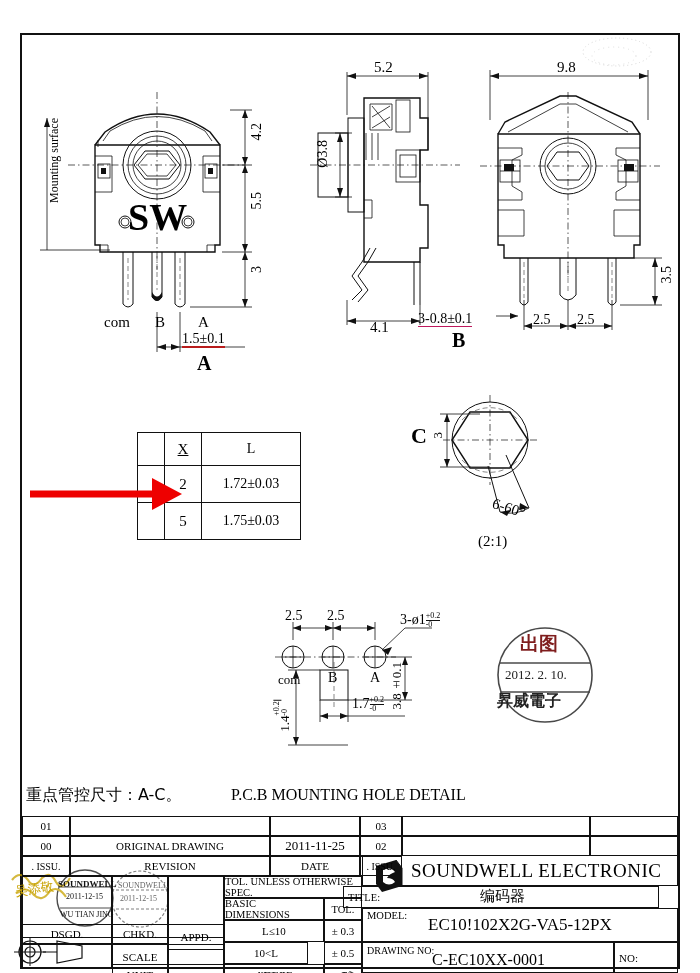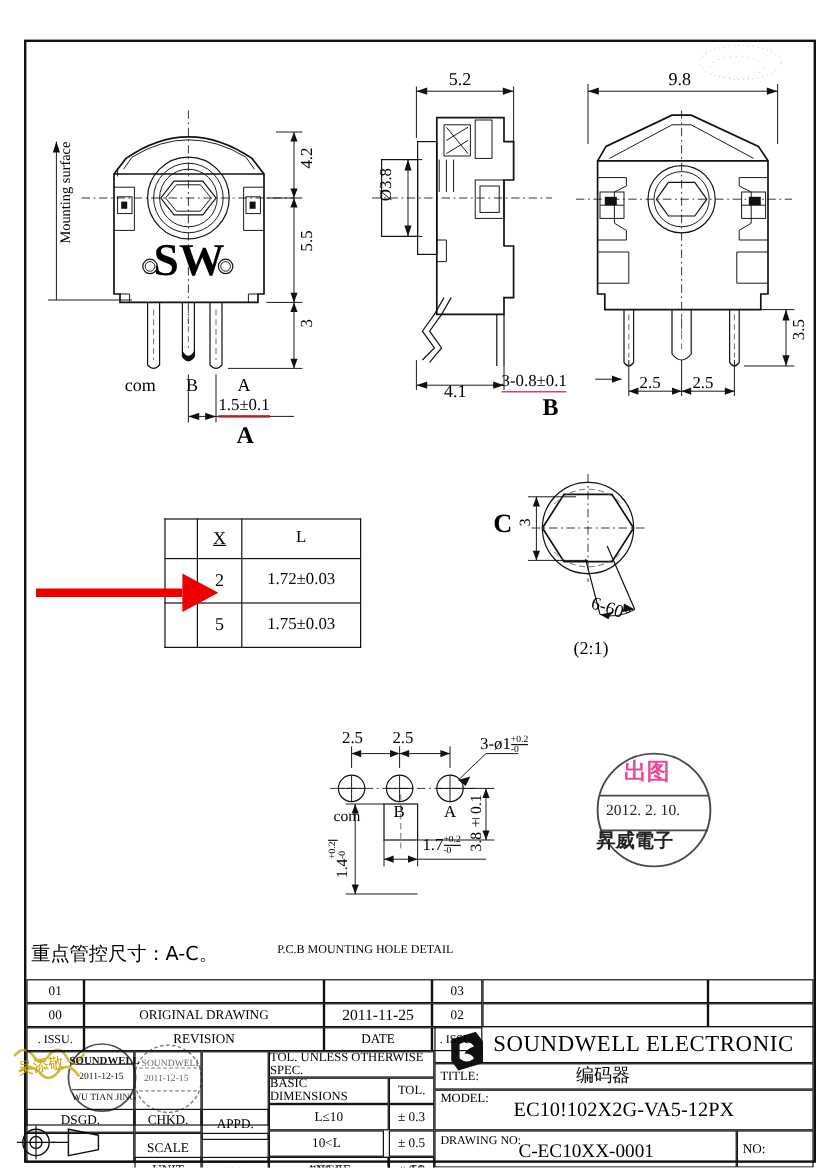--- a/index.html
+++ b/index.html
@@ -356,23 +356,23 @@
 
   <div class="txt" style="left:285px;top:609px;font-size:14px;">2.5</div>
   <div class="txt" style="left:327px;top:609px;font-size:14px;">2.5</div>
   <div class="txt" style="left:400px;top:612px;font-size:14px;"><span>3-ø1</span><span style="display:inline-block;font-size:8px;line-height:1.05;vertical-align:middle;text-align:left;"><span style="display:block;border-bottom:1px solid #111;">+0.2</span><span style="display:block;">-0</span></span></div>
   <div class="txt" style="left:278px;top:673px;font-size:13px;">com</div>
   <div class="txt" style="left:328px;top:671px;font-size:14px;">B</div>
   <div class="txt" style="left:370px;top:671px;font-size:14px;">A</div>
   <div class="vtxt" style="left:390px;top:662px;font-size:13px;"><span>3.8</span><span>±0.1</span></div>
   <div class="txt" style="left:352px;top:696px;font-size:14px;"><span>1.7</span><span style="display:inline-block;font-size:8px;line-height:1.05;vertical-align:middle;text-align:left;"><span style="display:block;border-bottom:1px solid #111;">+0.2</span><span style="display:block;">-0</span></span></div>
   <div class="vtxt" style="left:273px;top:700px;font-size:13px;"><span>1.4</span><span style="display:inline-block;font-size:8px;line-height:1.05;text-align:left;"><span style="display:block;border-bottom:1px solid #111;">+0.2</span><span style="display:block;">-0</span></span></div>
-  <div class="txt" style="left:231px;top:787px;font-size:10px;">P.C.B MOUNTING HOLE DETAIL</div>
-
-  <div class="txt cn" style="left:520px;top:634px;font-size:19px;font-weight:bold;color:#ec4899;">出图</div>
+  <div class="txt" style="left:231px;top:787px;font-size:16px;">P.C.B MOUNTING HOLE DETAIL</div>
+
+  <div class="txt cn" style="left:520px;top:634px;font-size:19px;font-weight:bold;color:#7f1d1d;">出图</div>
   <div class="txt" style="left:505px;top:668px;font-size:13px;color:#222;">2012. 2. 10.</div>
   <div class="txt cn" style="left:497px;top:694px;font-size:16px;font-weight:bold;color:#222;font-family:Liberation Mono, monospace;">昇威電子</div>
 
   <div class="txt cn" style="left:26px;top:787px;font-size:16px;">重点管控尺寸：A-C。</div>
 
   <div class="tb">
 
     <div class="cell" style="left:22px;top:816px;width:48px;height:20px;">01</div>
     <div class="cell" style="left:70px;top:816px;width:200px;height:20px;"></div>
     <div class="cell" style="left:270px;top:816px;width:90px;height:20px;"></div>
@@ -400,27 +400,27 @@
     <div class="cell" style="left:168px;top:924px;width:56px;height:26px;font-size:11px;">APPD.</div>
     <div class="cell" style="left:22px;top:944px;width:90px;height:25px;"></div>
     <div class="cell" style="left:112px;top:944px;width:56px;height:25px;font-size:11px;">SCALE</div>
     <div class="cell" style="left:168px;top:944px;width:56px;height:25px;"></div>
 
     <div class="cell" style="left:224px;top:876px;width:138px;height:22px;font-size:10.5px;">TOL. UNLESS  OTHERWISE  SPEC.</div>
     <div class="cell" style="left:224px;top:898px;width:100px;height:22px;font-size:10.5px;">BASIC DIMENSIONS</div>
     <div class="cell" style="left:324px;top:898px;width:38px;height:22px;font-size:10.5px;">TOL.</div>
     <div class="cell" style="left:224px;top:920px;width:100px;height:22px;font-size:11px;">L≤10</div>
     <div class="cell" style="left:324px;top:920px;width:38px;height:22px;font-size:11px;">± 0.3</div>
-    <div class="cell" style="left:224px;top:942px;width:96px;height:22px;font-size:11px;">10&lt;L</div>
+    <div class="cell" style="left:224px;top:942px;width:84px;height:22px;font-size:11px;">10&lt;L</div>
     <div class="cell" style="left:324px;top:942px;width:38px;height:22px;font-size:11px;">± 0.5</div>
     <div class="cell" style="left:224px;top:964px;width:100px;height:22px;font-size:11px;">100≤L</div>
     <div class="cell" style="left:324px;top:964px;width:38px;height:22px;font-size:11px;">± 0.8</div>
 
     <div class="cell" style="left:362px;top:855px;width:316px;height:31px;justify-content:flex-start;padding-left:48px;font-size:19px;letter-spacing:.5px;">SOUNDWELL   ELECTRONIC</div>
-    <div class="cell l" style="left:362px;top:886px;width:316px;height:22px;font-size:10.5px;">TITLE:</div>
+    <div class="cell l" style="left:343px;top:886px;width:316px;height:22px;font-size:10.5px;">TITLE:</div>
     <div class="txt cn" style="left:480px;top:889px;font-size:15px;">编码器</div>
     <div class="cell l" style="left:362px;top:908px;width:316px;height:34px;align-items:flex-start;font-size:10.5px;padding-top:1px;">MODEL:</div>
     <div class="txt" style="left:428px;top:916px;font-size:17px;">EC10!102X2G-VA5-12PX</div>
     <div class="cell l" style="left:362px;top:942px;width:252px;height:31px;align-items:flex-start;font-size:10px;padding-top:2px;">DRAWING NO:</div>
     <div class="txt" style="left:432px;top:952px;font-size:16px;">C-EC10XX-0001</div>
     <div class="cell l" style="left:614px;top:942px;width:64px;height:31px;font-size:11px;">NO:</div>
 
     <div class="txt" style="left:58px;top:880px;font-size:9px;color:#111;font-weight:bold;">SOUNDWELL</div>
     <div class="txt" style="left:66px;top:893px;font-size:8px;color:#111;">2011-12-15</div>
     <div class="txt" style="left:60px;top:911px;font-size:8px;color:#111;">WU TIAN JING</div>

